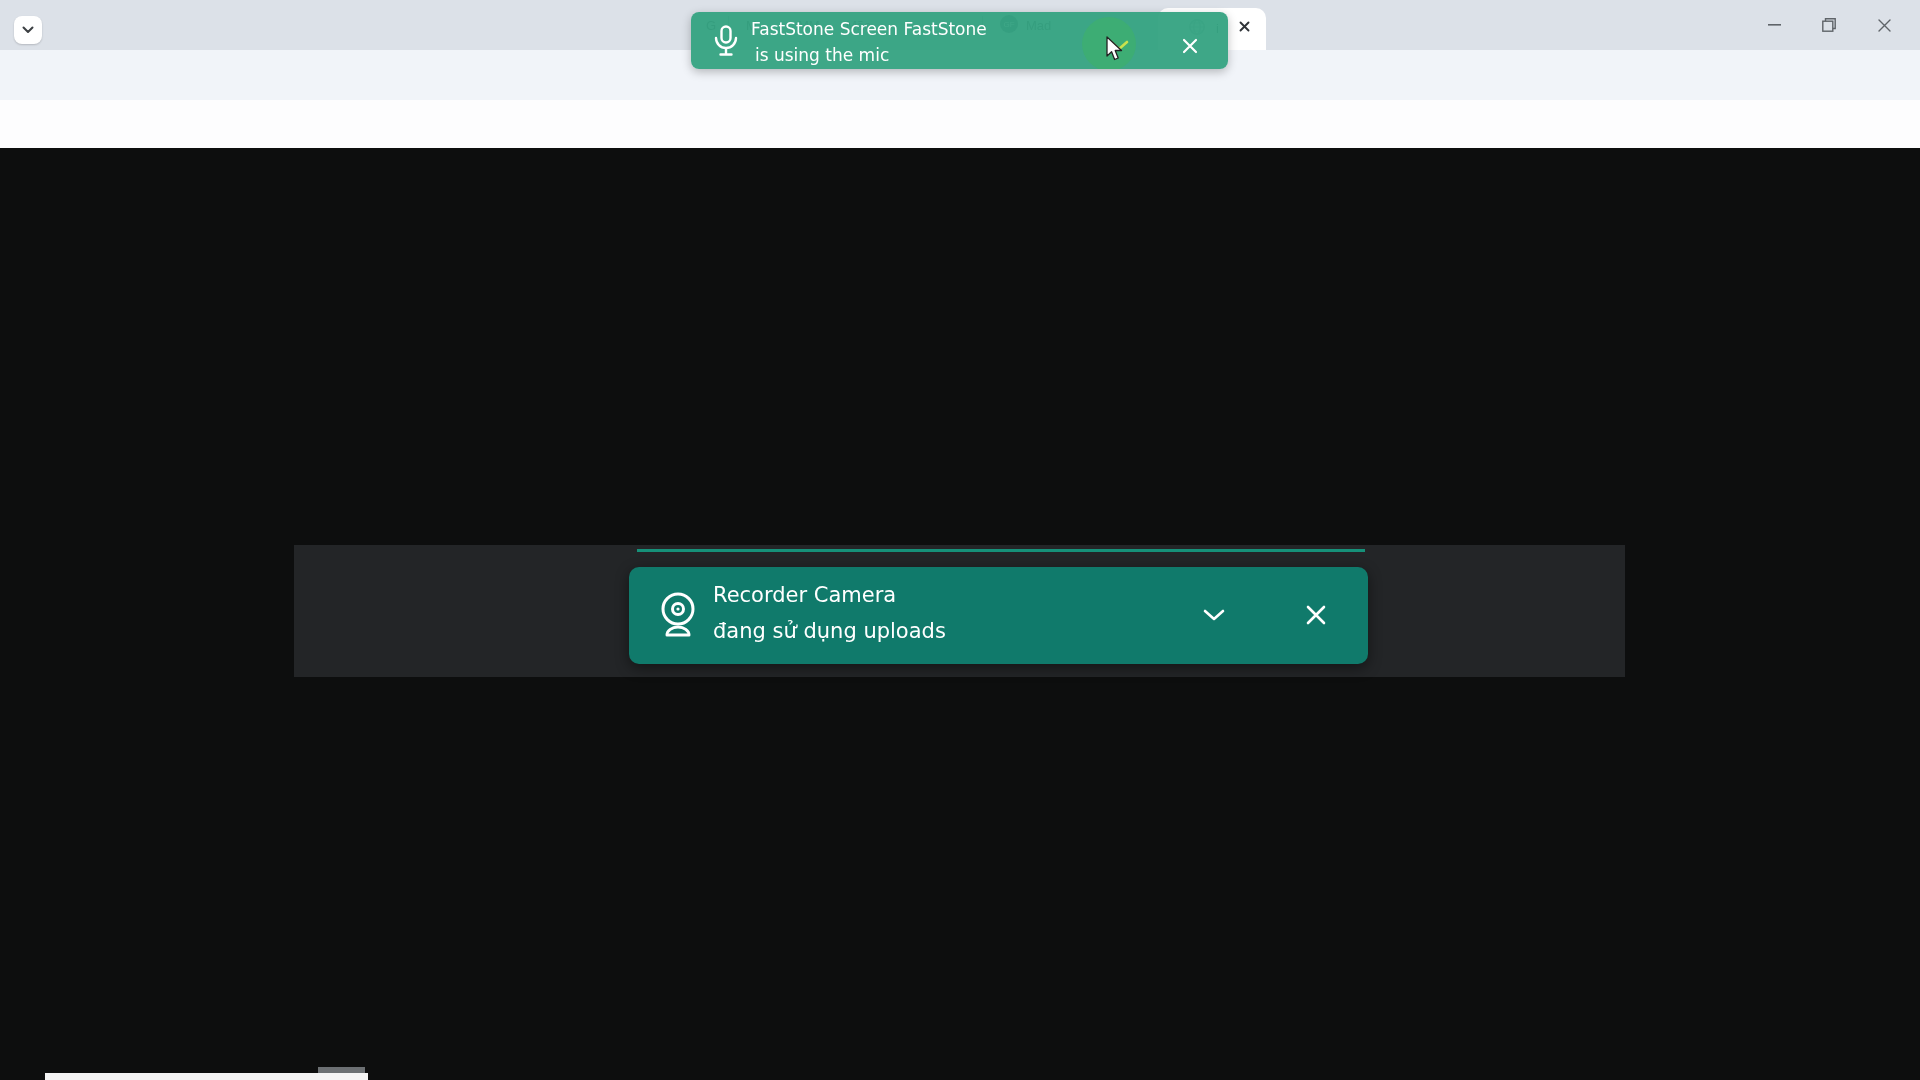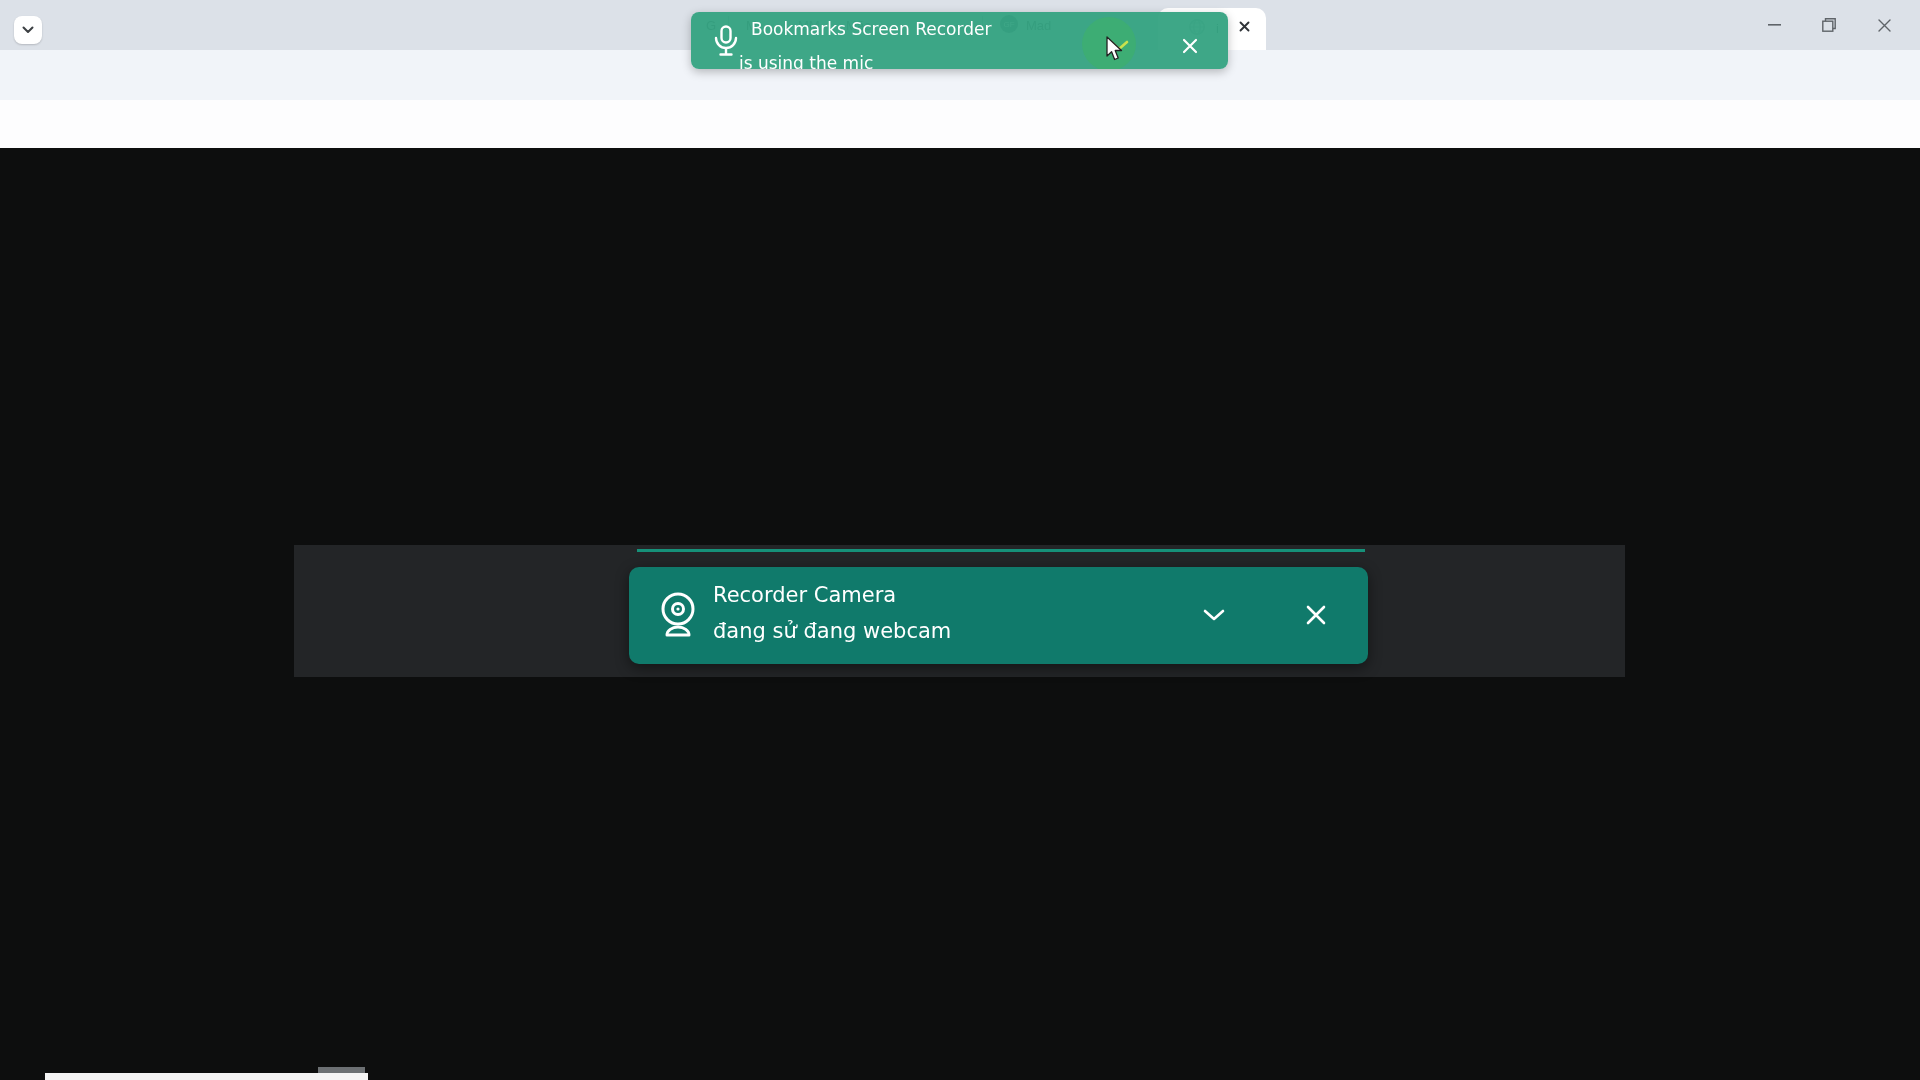--- a/index.html
+++ b/index.html
@@ -53,21 +53,21 @@
      border-radius:10px; box-shadow:0 4px 14px rgba(0,0,0,.45); color:#fff;
      font-family:"DejaVu Sans",sans-serif; }
   #camera-toast .title { position:absolute; left:84px; top:16px; font-size:21px; }
   #camera-toast .subtitle { position:absolute; left:84px; top:52px; font-size:21px; }
 
   
   #mic-toast { left:691px; top:12px; width:537px; height:57px; background:rgba(50,161,128,.94);
      border-radius:8px; box-shadow:0 3px 10px rgba(0,0,0,.25); color:#fff; overflow:hidden;
      font-family:"DejaVu Sans",sans-serif; }
   #mic-toast .title { position:absolute; left:60px; top:7px; font-size:17px; }
-  #mic-toast .subtitle { position:absolute; left:48px; top:33px; font-size:17px;margin-top:8px; }
+  #mic-toast .subtitle { position:absolute; left:64px; top:33px; font-size:17px; }
   #mic-hover-circle { position:absolute; left:391px; top:5px; width:54px; height:54px;
      border-radius:50%; background:#3dad74; }
 
   
   #bottom-bar  { left:45px; top:1073px; width:323px; height:7px; background:#f4f4f4; }
   #bottom-gray { left:318px; top:1067px; width:47px; height:6px; background:rgba(150,154,158,.7); }
 
   svg { display:block; }
 </style>
 </head>
@@ -220,41 +220,41 @@
   </div>
 
   <div id="camera-toast" class="abs">
     <svg class="abs" style="left:25px; top:22px;" width="48" height="52" viewBox="0 0 48 52">
       <circle cx="24" cy="20" r="15" fill="none" stroke="#ffffff" stroke-width="3"></circle>
       <circle cx="24" cy="20" r="5.5" fill="none" stroke="#ffffff" stroke-width="3"></circle>
       <circle cx="24" cy="20" r="1.6" fill="#ffffff"></circle>
       <path d="M13 46 a11 8 0 0 1 22 0 Z" fill="none" stroke="#ffffff" stroke-width="3" stroke-linejoin="round"></path>
     </svg>
     <div class="title">Recorder Camera</div>
-    <div class="subtitle">đang sử đang webcam</div>
+    <div class="subtitle">đang sử dụng uploads</div>
     <div class="abs" style="left:566px; top:29px; width:38px; height:38px; display:flex; align-items:center; justify-content:center;">
       <svg width="22" height="12" viewBox="0 0 22 12">
         <path d="M2 2 L11 10 L20 2" fill="none" stroke="#ffffff" stroke-width="2.6" stroke-linecap="round" stroke-linejoin="round"></path>
       </svg>
     </div>
     <div class="abs" style="left:668px; top:29px; width:38px; height:38px; display:flex; align-items:center; justify-content:center;">
       <svg width="20" height="20" viewBox="0 0 20 20">
         <path d="M2 2 L18 18 M18 2 L2 18" stroke="#ffffff" stroke-width="2.6" stroke-linecap="round"></path>
       </svg>
     </div>
   </div>
 
   <div id="mic-toast" class="abs">
     <div id="mic-hover-circle"></div>
     <svg class="abs" style="left:22px; top:13px;" width="26" height="32" viewBox="0 0 26 32">
       <rect x="8.5" y="1.5" width="9" height="16" rx="4.5" fill="none" stroke="#ffffff" stroke-width="2.4"></rect>
       <path d="M3 13 a10 10 0 0 0 20 0" fill="none" stroke="#ffffff" stroke-width="2.4" stroke-linecap="round"></path>
       <path d="M13 23.5 V28 M7.5 29.5 H18.5" stroke="#ffffff" stroke-width="2.4" stroke-linecap="round"></path>
     </svg>
-    <div class="title">Bookmarks Screen Recorder</div>
+    <div class="title">FastStone Screen FastStone</div>
     <div class="subtitle">is using the mic</div>
     <div class="abs" style="left:407px; top:21px; width:42px; height:24px; display:flex; align-items:center; justify-content:center;">
       <svg width="20" height="11" viewBox="0 0 20 11">
         <path d="M2 2 L10 9 L18 2" fill="none" stroke="#c9e14d" stroke-width="2.6" stroke-linecap="round" stroke-linejoin="round"></path>
       </svg>
     </div>
     <div class="abs" style="left:481px; top:24px; width:36px; height:20px; display:flex; align-items:center; justify-content:center;">
       <svg width="16" height="16" viewBox="0 0 16 16">
         <path d="M2 2 L14 14 M14 2 L2 14" stroke="#ffffff" stroke-width="2.2" stroke-linecap="round"></path>
       </svg>

